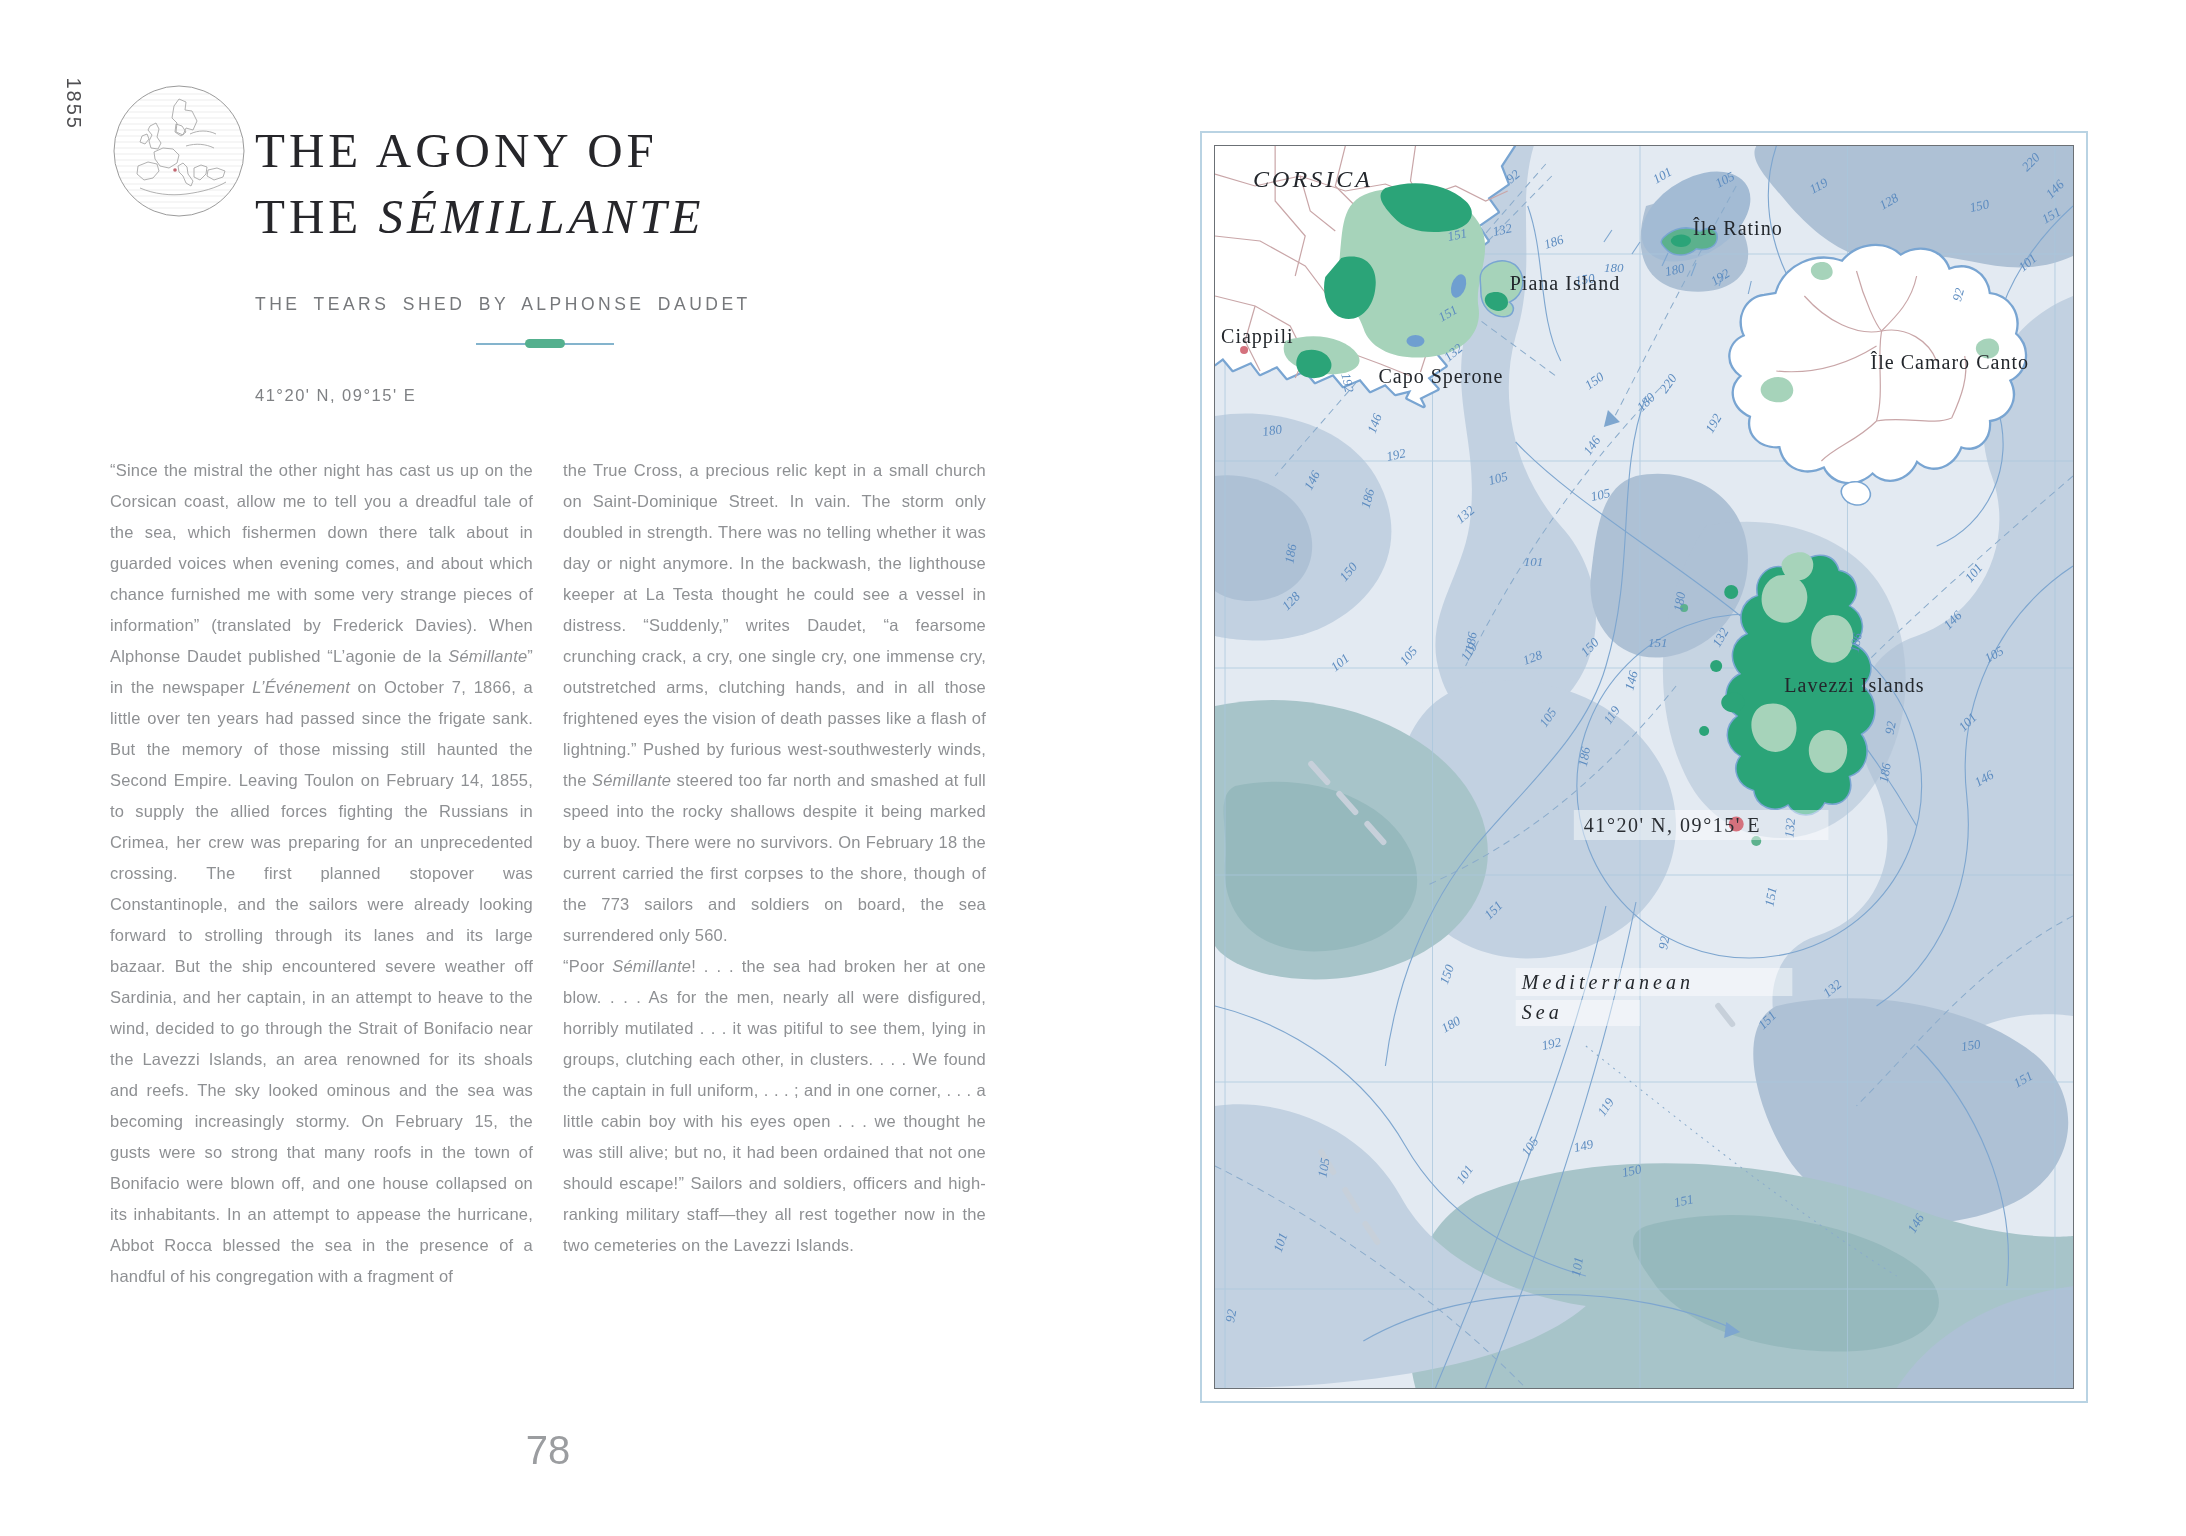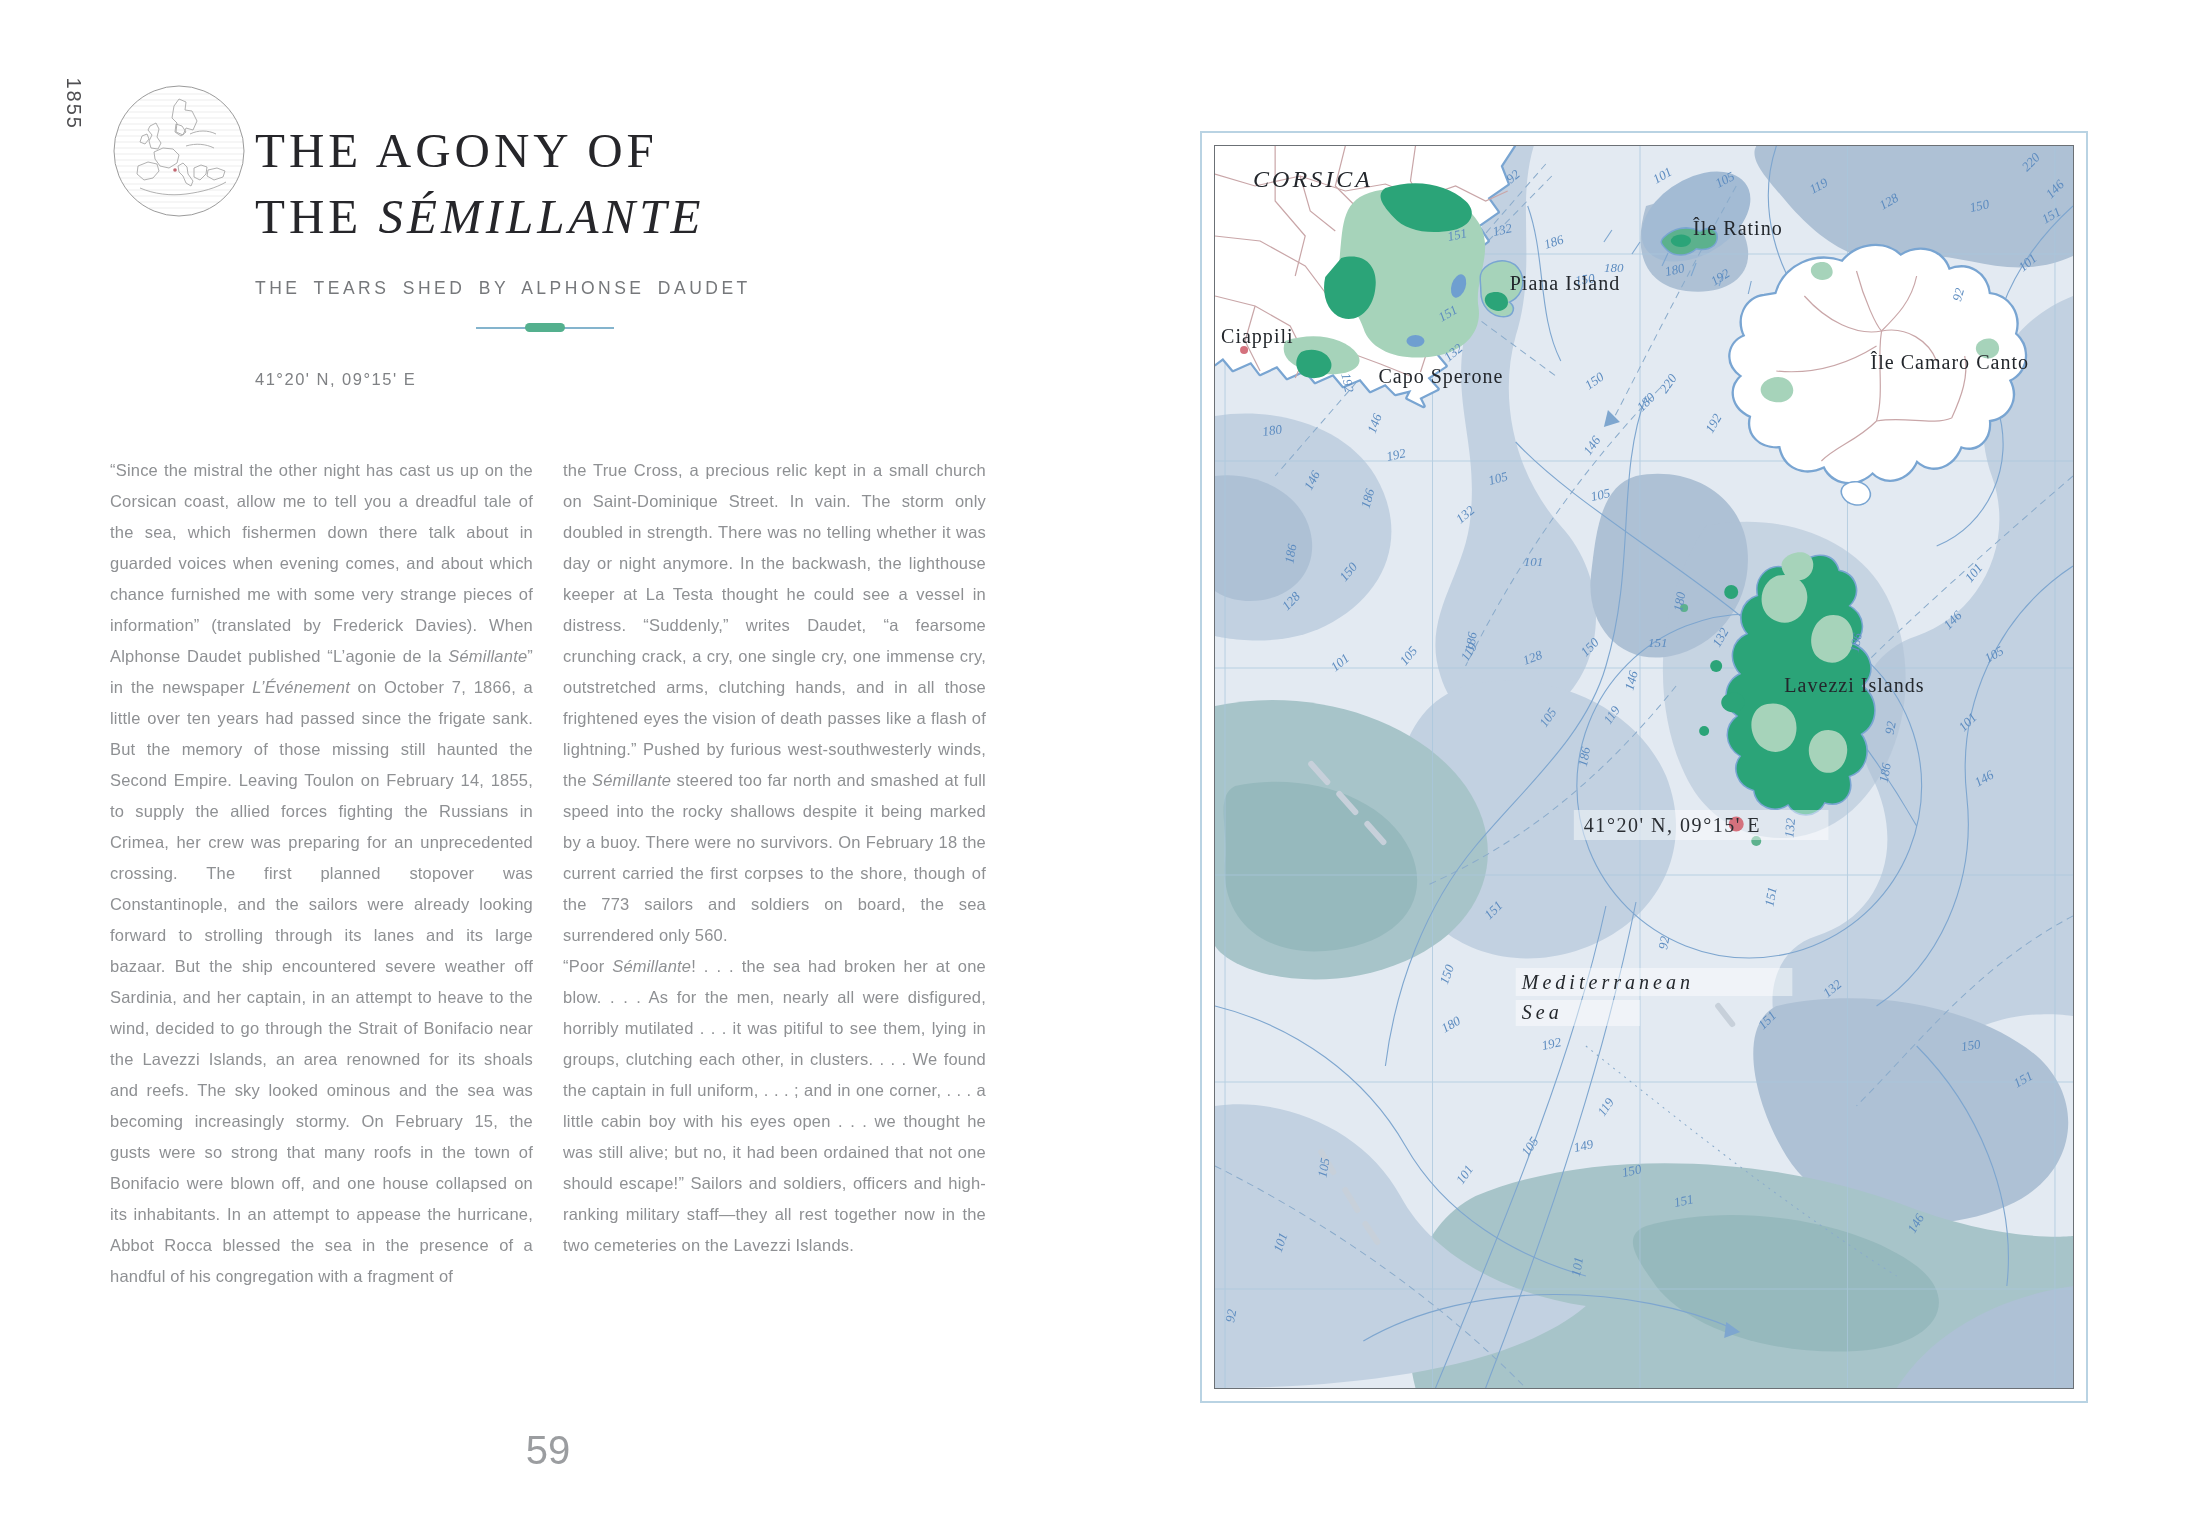--- a/index.html
+++ b/index.html
@@ -9,21 +9,21 @@
   .year{position:absolute;left:51px;top:88px;width:44px;text-align:center;
         transform:rotate(90deg);transform-origin:center;
         font-size:20px;letter-spacing:2px;color:#4f4f52;}
 
   .globe{position:absolute;left:112px;top:84px;width:134px;height:134px;}
 
   header{position:absolute;left:255px;top:118px;width:580px;text-align:left;}
   h1{margin:0;font-family:"Liberation Serif",serif;font-weight:400;
      font-size:49px;line-height:66px;letter-spacing:4px;color:#26262a;}
   h1 i{font-style:italic;}
-  .subtitle{margin-top:28px;font-size:17.5px;letter-spacing:3.5px;word-spacing:5px;color:#76787b;}
+  .subtitle{margin-top:44px;font-size:17.5px;letter-spacing:3.5px;word-spacing:5px;color:#76787b;}
   .divider{margin:24px auto 0;width:138px;height:9px;position:relative;}
   .divider::before{content:"";position:absolute;left:0;right:0;top:4px;height:1.5px;background:#84b4cd;}
   .divider .pill{position:absolute;left:50%;top:0;transform:translateX(-50%);
         width:40px;height:9px;border-radius:5px;background:#54b08e;}
   .coords{margin-top:38px;font-size:16.5px;letter-spacing:1.5px;color:#7f8184;}
 
   .columns{position:absolute;left:110px;top:455px;width:876px;display:flex;gap:30px;}
   .col{width:423px;text-align:justify;font-size:16.5px;line-height:31px;
        color:#8e9093;letter-spacing:.2px;}
   .col p{margin:0;}
@@ -140,21 +140,21 @@
 <div class="columns">
   <div class="col">
       <p><span>“Since the mistral the other night has cast us up on the Corsican coast, allow me to tell you a dreadful tale of the sea, which fishermen down there talk about in guarded voices when evening comes, and about which chance furnished me with some very strange pieces of information” (translated by Frederick Davies). When Alphonse Daudet published “L’agonie de la </span><i>Sémillante</i><span>” in the newspaper </span><i>L’Événement</i><span> on October 7, 1866, a little over ten years had passed since the frigate sank. But the memory of those missing still haunted the Second Empire. Leaving Toulon on February 14, 1855, to supply the allied forces fighting the Russians in Crimea, her crew was preparing for an unprecedented crossing. The first planned stopover was Constantinople, and the sailors were already looking forward to strolling through its lanes and its large bazaar. But the ship encountered severe weather off Sardinia, and her captain, in an attempt to heave to the wind, decided to go through the Strait of Bonifacio near the Lavezzi Islands, an area renowned for its shoals and reefs. The sky looked ominous and the sea was becoming increasingly stormy. On February 15, the gusts were so strong that many roofs in the town of Bonifacio were blown off, and one house collapsed on its inhabitants. In an attempt to appease the hurricane, Abbot Rocca blessed the sea in the presence of a handful of his congregation with a fragment of</span></p>
     </div>
   <div class="col">
       <p><span>the True Cross, a precious relic kept in a small church on Saint-Dominique Street. In vain. The storm only doubled in strength. There was no telling whether it was day or night anymore. In the backwash, the lighthouse keeper at La Testa thought he could see a vessel in distress. “Suddenly,” writes Daudet, “a fearsome crunching crack, a cry, one single cry, one immense cry, outstretched arms, clutching hands, and in all those frightened eyes the vision of death passes like a flash of lightning.” Pushed by furious west-southwesterly winds, the </span><i>Sémillante</i><span> steered too far north and smashed at full speed into the rocky shallows despite it being marked by a buoy. There were no survivors. On February 18 the current carried the first corpses to the shore, though of the 773 sailors and soldiers on board, the sea surrendered only 560.</span></p>
       <p><span>“Poor </span><i>Sémillante</i><span>! . . . the sea had broken her at one blow. . . . As for the men, nearly all were disfigured, horribly mutilated . . . it was pitiful to see them, lying in groups, clutching each other, in clusters. . . . We found the captain in full uniform, . . . ; and in one corner, . . . a little cabin boy with his eyes open . . . we thought he was still alive; but no, it had been ordained that not one should escape!” Sailors and soldiers, officers and high-ranking military staff—they all rest together now in the two cemeteries on the Lavezzi Islands.</span></p>
     </div>
 </div>
 
-<div class="pageno">59</div>
+<div class="pageno">78</div>
 
 <div class="map-frame">
   <div class="map-inner">
     <svg viewBox="0 0 856 1242" preserveAspectRatio="none">
 
       <rect class="sea" x="0" y="0" width="856" height="1242"></rect>
 
       <g>
         <path class="blob-m" d="M318,0 C300,60 322,120 300,190 C282,255 300,330 345,380 C395,435 390,520 340,560 C290,600 240,580 225,530 C205,470 250,430 255,370 C262,300 238,260 248,195 C258,120 270,60 282,0 Z"></path>
         <path class="blob-d" d="M540,0 L856,0 L856,110 C790,140 740,100 690,112 C640,124 600,90 572,58 C552,34 532,14 540,0 Z"></path>

